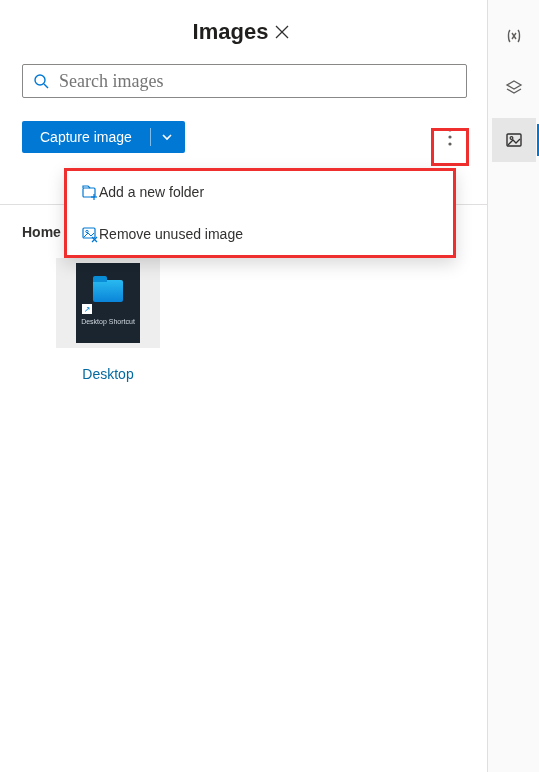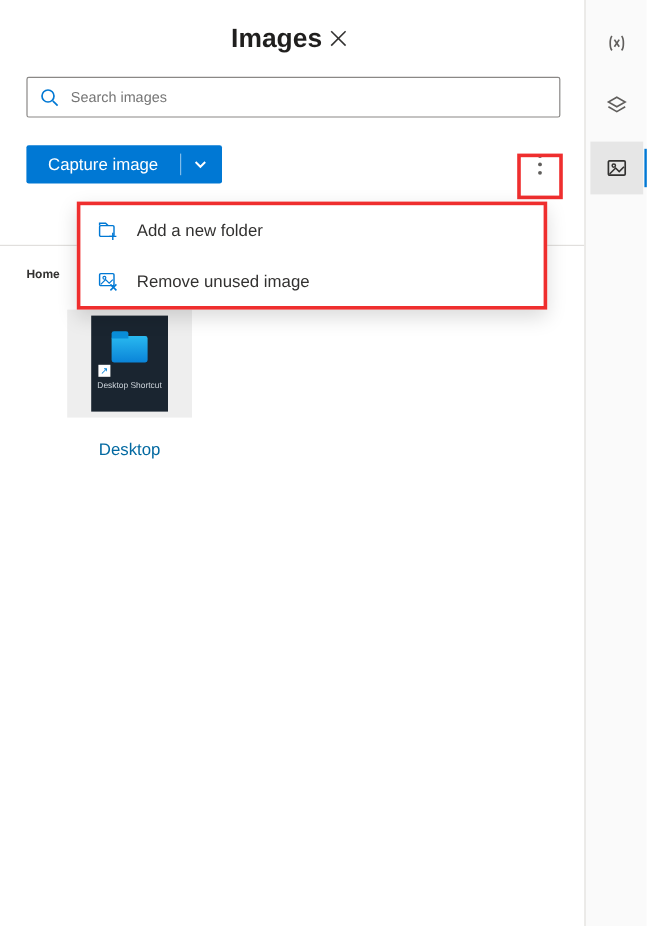--- a/index.html
+++ b/index.html
@@ -46,24 +46,25 @@
     border-radius: 2px;
     height: 34px;
     padding: 0 10px;
     margin-bottom: 22px;
   }
   .search-box svg { flex-shrink: 0; }
   .search-input {
     border: none;
     outline: none;
     flex: 1;
-    font-size: 12px;
+    font-size: 18px;
     margin-left: 8px;
     color: #605e5c;
     background: transparent;
+    font-family: Liberation Serif, serif;
   }
   .action-row {
     display: flex;
     align-items: center;
     justify-content: space-between;
     margin-bottom: 28px;
   }
   .capture-btn {
     background: #0078d4;
     color: #fff;
@@ -109,21 +110,21 @@
     pointer-events: none;
   }
   .hr {
     position: absolute;
     left: 0; right: 0;
     top: 204px;
     height: 1px;
     background: #e1dfdd;
   }
   .breadcrumb {
-    font-size: 10px;
+    font-size: 14px;
     font-weight: 600;
     color: #323130;
     position: absolute;
     top: 224px;
     left: 22px;
   }
   .grid {
     position: absolute;
     top: 258px;
     left: 56px;
@@ -193,21 +194,21 @@
     left: 64px;
     width: 392px;
     background: #fff;
     border: 3px solid #ef2e2e;
     box-shadow: 0 6px 16px rgba(0,0,0,0.15);
     z-index: 10;
   }
   .dropdown-item {
     display: flex;
     align-items: center;
-    gap: 15px;
+    gap: 0;
     padding: 12px 14px;
     cursor: pointer;
     font-size: 14px;
     color: #323130;
   }
   .dropdown-item svg { flex-shrink: 0; }
   
   .right-rail {
     width: 52px;
     border-left: 1px solid #e1dfdd;

